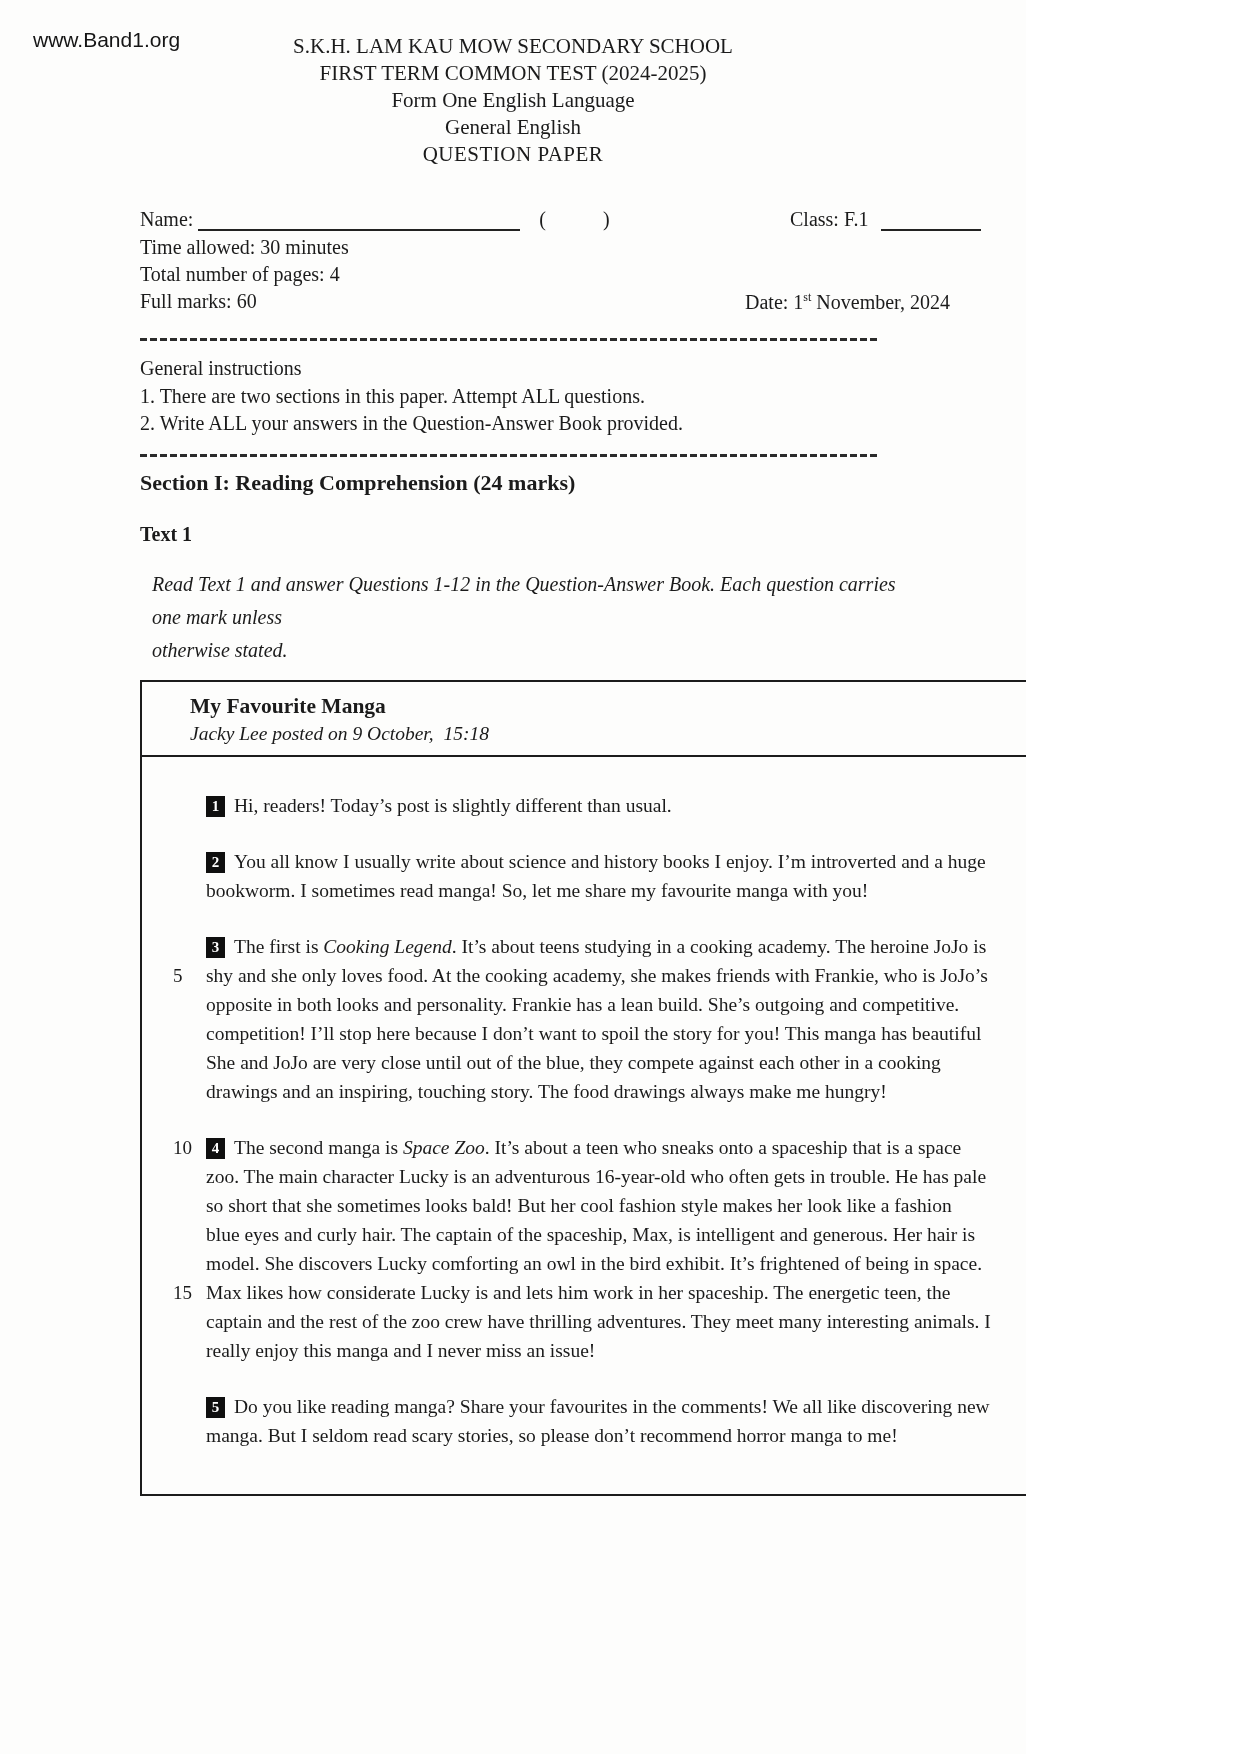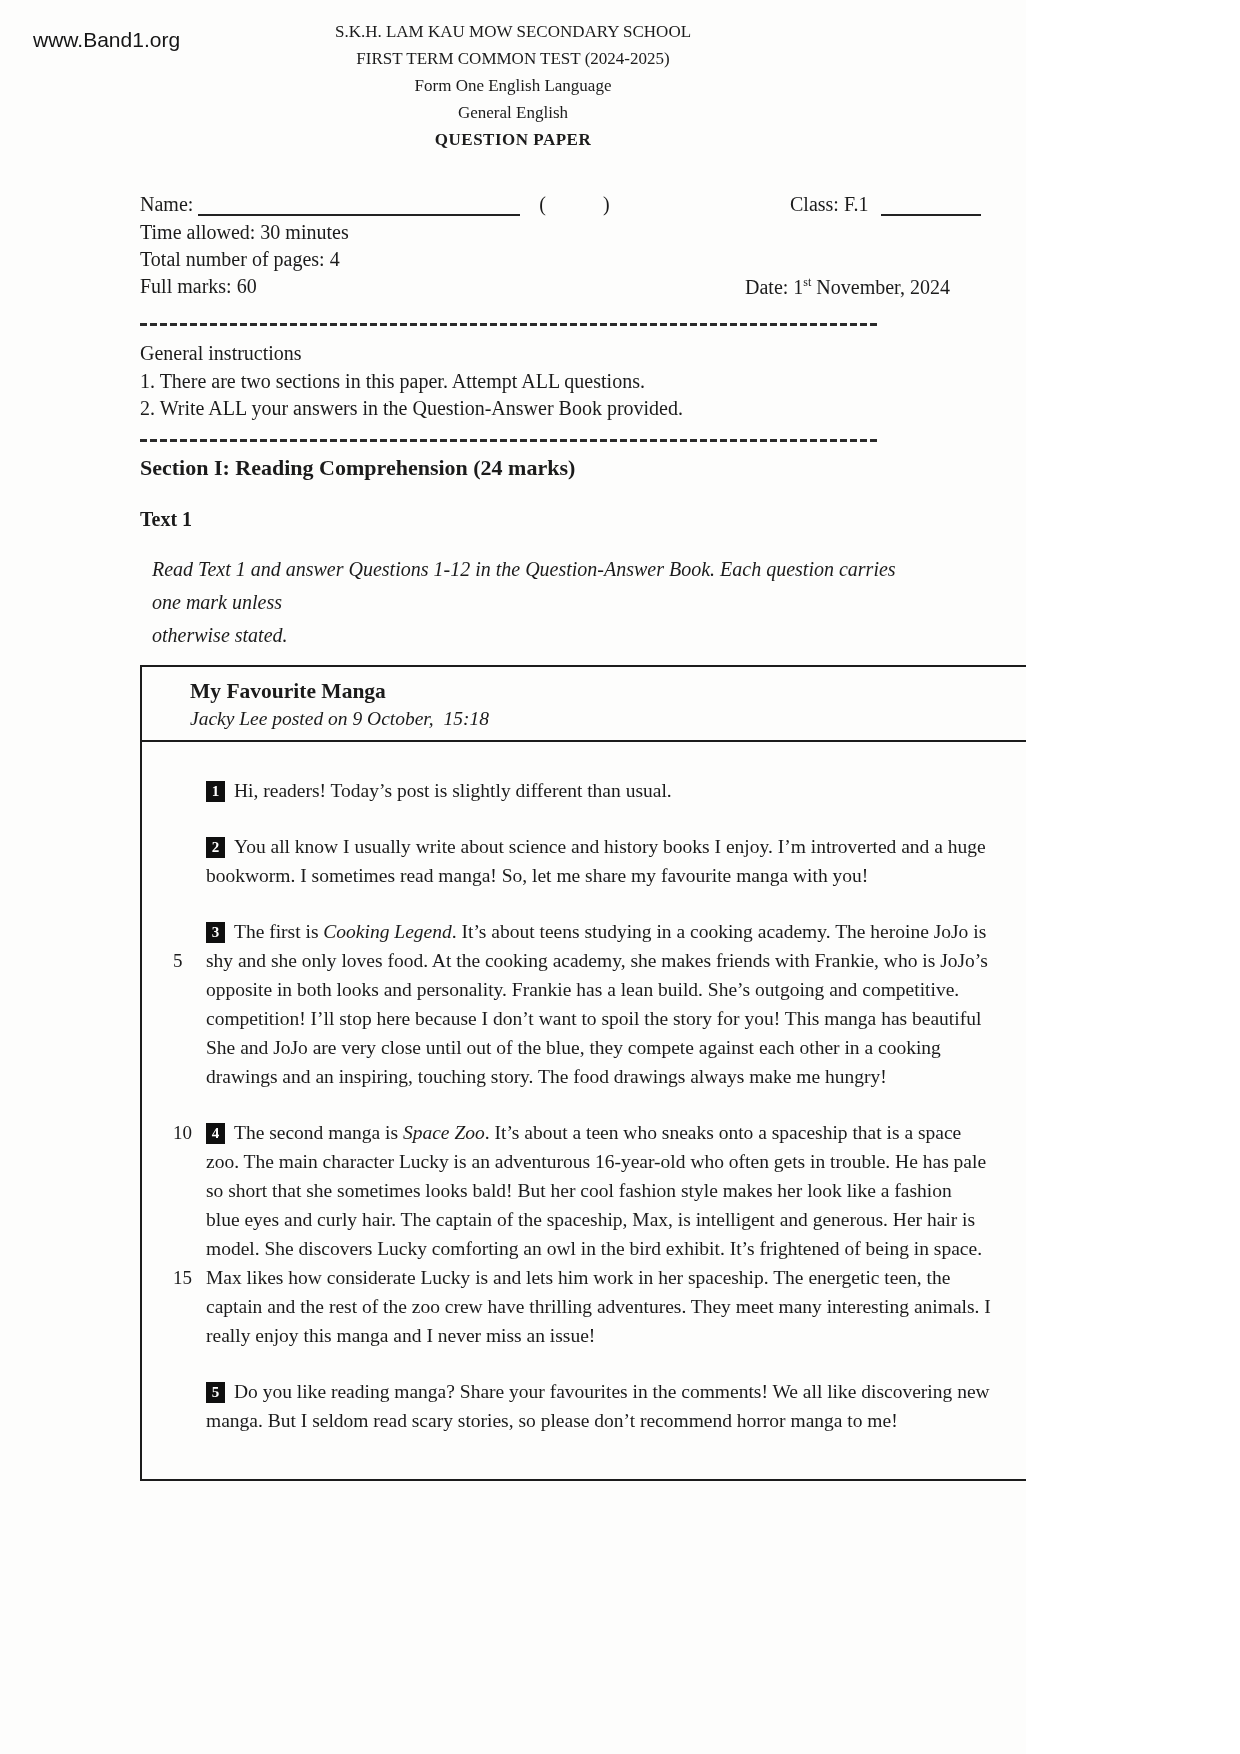--- a/index.html
+++ b/index.html
@@ -14,26 +14,26 @@
   }
   .watermark {
     position: absolute;
     left: 33px;
     top: 28px;
     font-family: "Liberation Sans", "DejaVu Sans", sans-serif;
     font-size: 21px;
     color: #151515;
   }
   .header {
-    padding-top: 18px;
+    padding-top: 33px;
     text-align: center;
-    font-size: 17px;
+    font-size: 21px;
     line-height: 27px;
   }
-  .header .paper-type { font-weight: bold; letter-spacing: 0.5px; }
+  .header .paper-type { font-weight: normal; letter-spacing: 0.5px; }
   .meta {
     position: relative;
     height: 112px;
     margin-top: 40px;
     font-size: 20px;
   }
   .meta .row { position: absolute; white-space: nowrap; }
   .name-row { left: 140px; top: 0; }
   .blank-line {
     display: inline-block;

